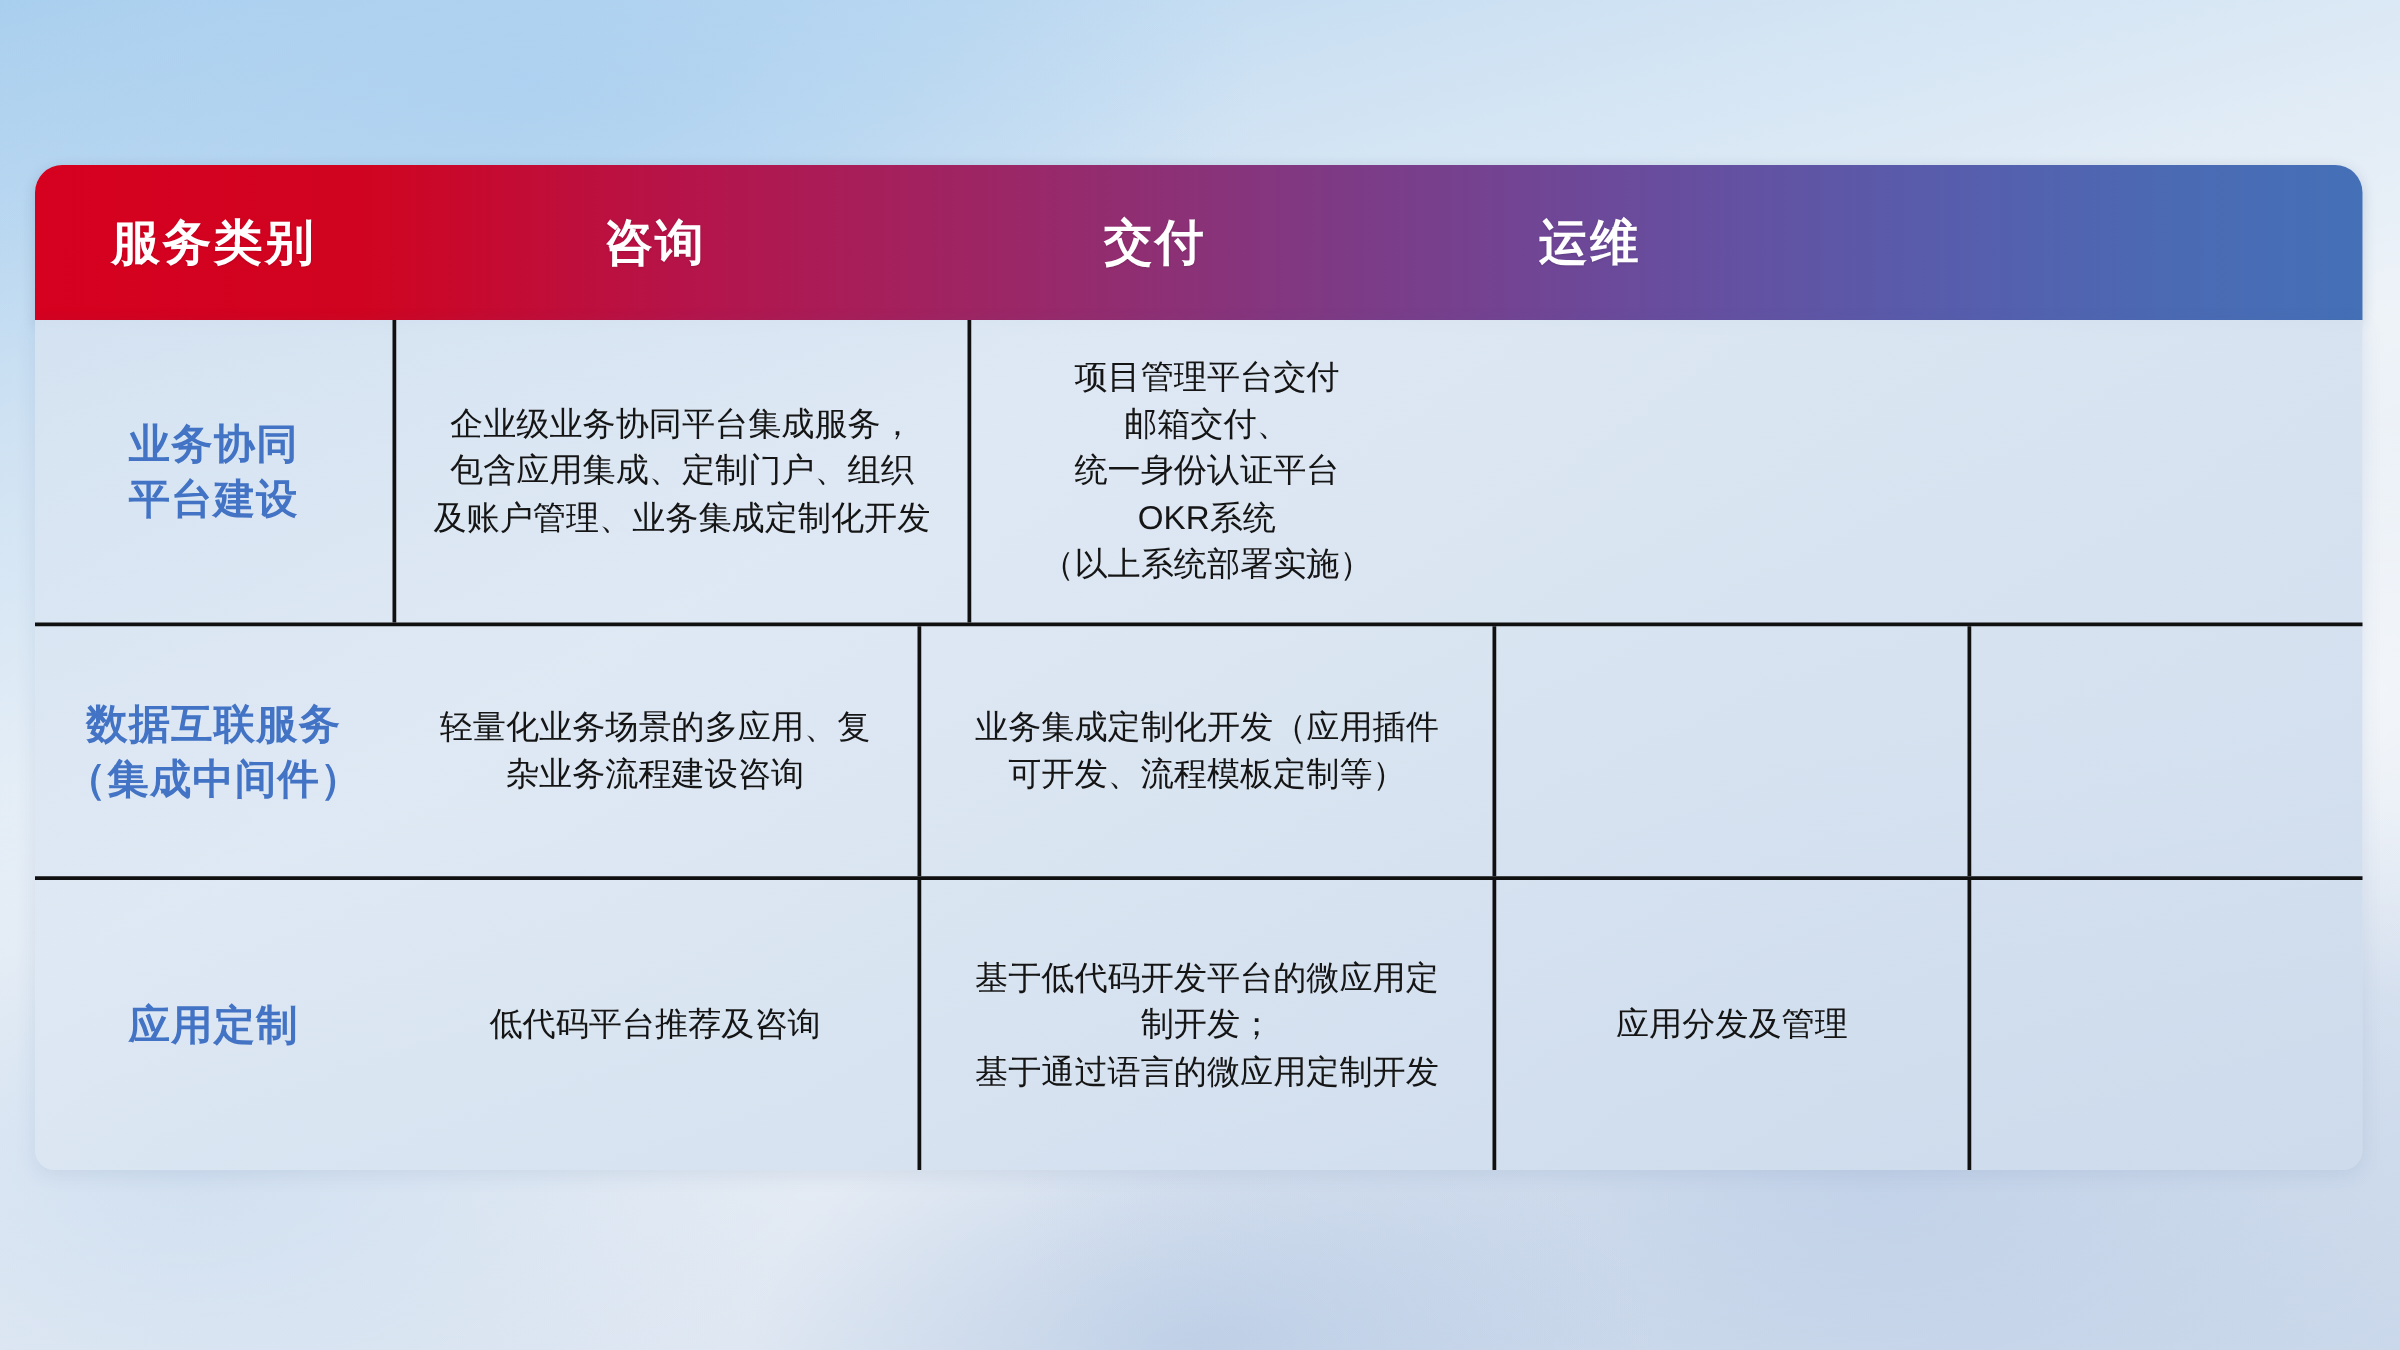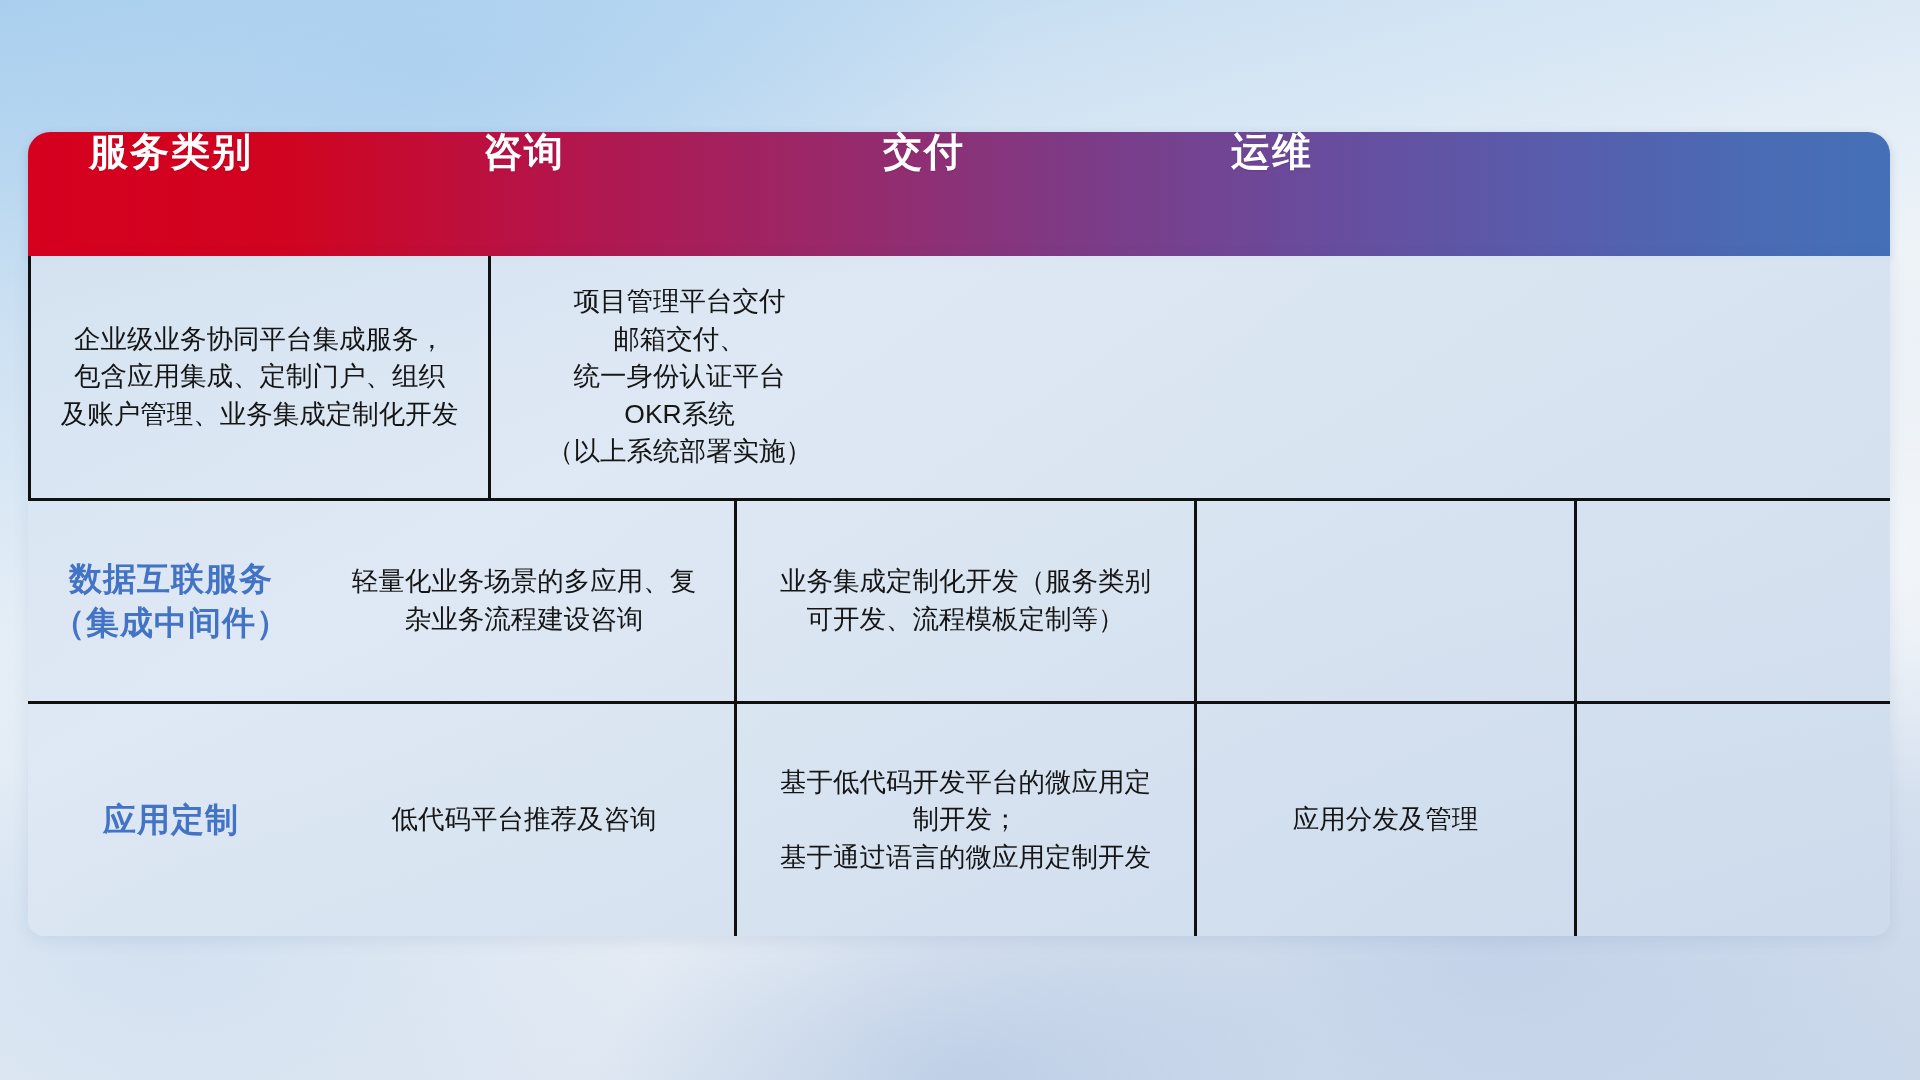--- a/index.html
+++ b/index.html
@@ -19,21 +19,21 @@
   }
   #bg:after{content:"";position:absolute;inset:0;
       background:
         radial-gradient(620px 340px at 96% 52%, rgba(255,255,255,0.55) 0%, rgba(255,255,255,0) 70%),
         radial-gradient(520px 300px at 50% 100%, rgba(160,185,220,0.45) 0%, rgba(160,185,220,0) 70%);}
 
   
   #table-wrap{position:absolute;left:28px;top:132px;width:1862px;z-index:2;}
 
   .thead{
-    display:flex;height:124px;
+    display:flex;height:124px;align-items:center;
     border-radius:22px 22px 0 0;
     background:linear-gradient(90deg,
         #d6001f 0%, #d00420 14%, #b5144a 28%, #9b2767 42%,
         #7e3a85 56%, #6b4a9b 68%, #5a5aaa 80%, #4b6ab4 92%, #4470b7 100%);
     box-shadow:0 3px 10px rgba(40,60,110,.18);
   }
   .th{
     color:#fff;font-weight:bold;font-size:39px;letter-spacing:2px;
     text-align:center;line-height:1;
     text-shadow:0 1px 2px rgba(0,0,0,.12);
@@ -86,36 +86,38 @@
   <div class="thead">
     <div class="th c0">服务类别</div>
     <div class="th c1">咨询</div>
     <div class="th c3">交付</div>
     <div class="th c4">运维</div>
   </div>
 
   <div class="tbody">
 
     <div class="tr r0">
+      <div class="td c0 rowhead">业务协同
+平台建设</div>
       <div class="td c2 divider">企业级业务协同平台集成服务，
 包含应用集成、定制门户、组织
 及账户管理、业务集成定制化开发</div>
       <div class="td c3 divider">项目管理平台交付
 邮箱交付、
 统一身份认证平台
 OKR系统
 （以上系统部署实施）</div>
     </div>
 
     <div class="tr r1">
       <div class="td c0 rowhead">数据互联服务
 （集成中间件）</div>
       <div class="td c1">轻量化业务场景的多应用、复
 杂业务流程建设咨询</div>
-      <div class="td c2 divider">业务集成定制化开发（服务类别
+      <div class="td c2 divider">业务集成定制化开发（应用插件
 可开发、流程模板定制等）</div>
       <div class="td c3 divider"></div>
       <div class="td c4 divider"></div>
     </div>
 
     <div class="tr r2">
       <div class="td c0 rowhead">应用定制</div>
       <div class="td c1">低代码平台推荐及咨询</div>
       <div class="td c2 divider">基于低代码开发平台的微应用定
 制开发；

